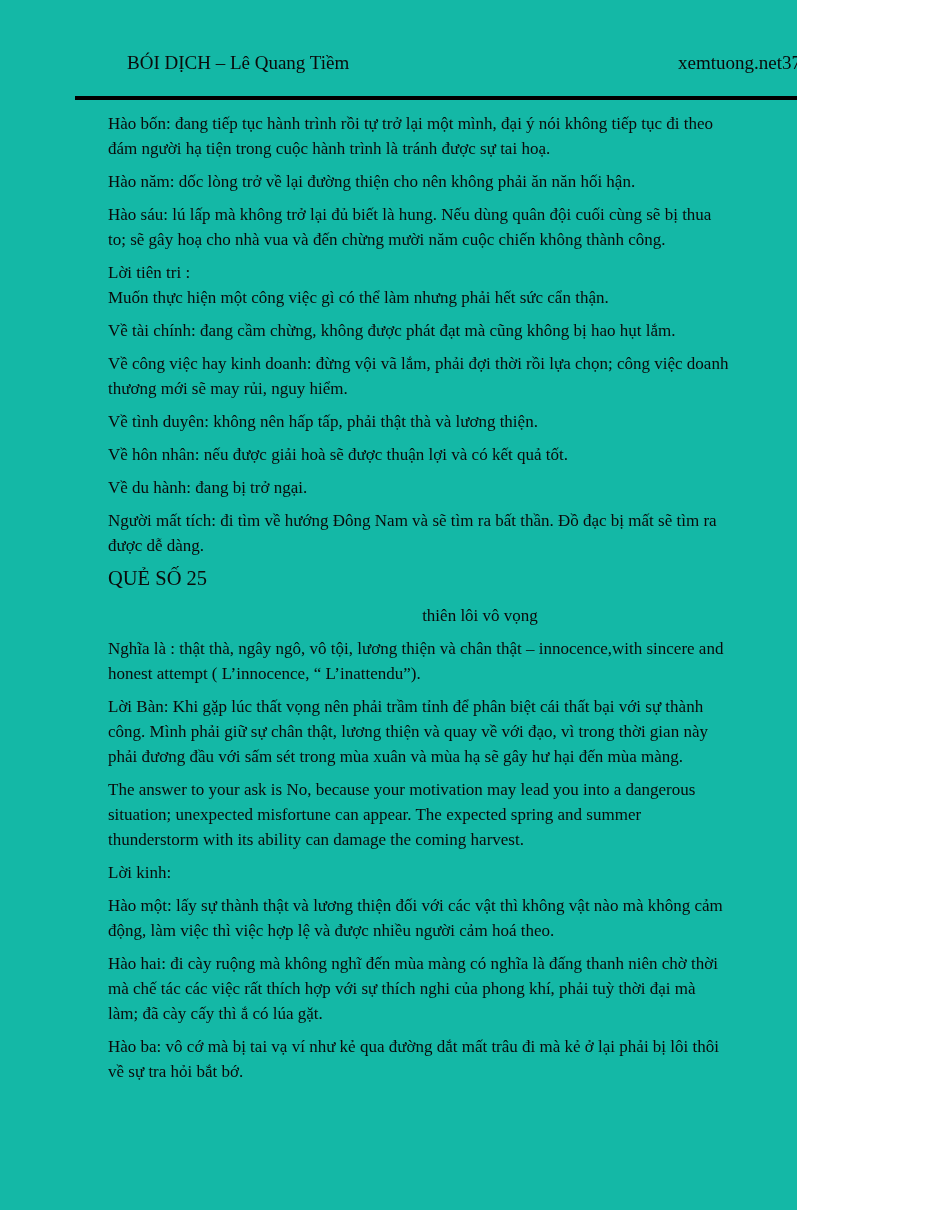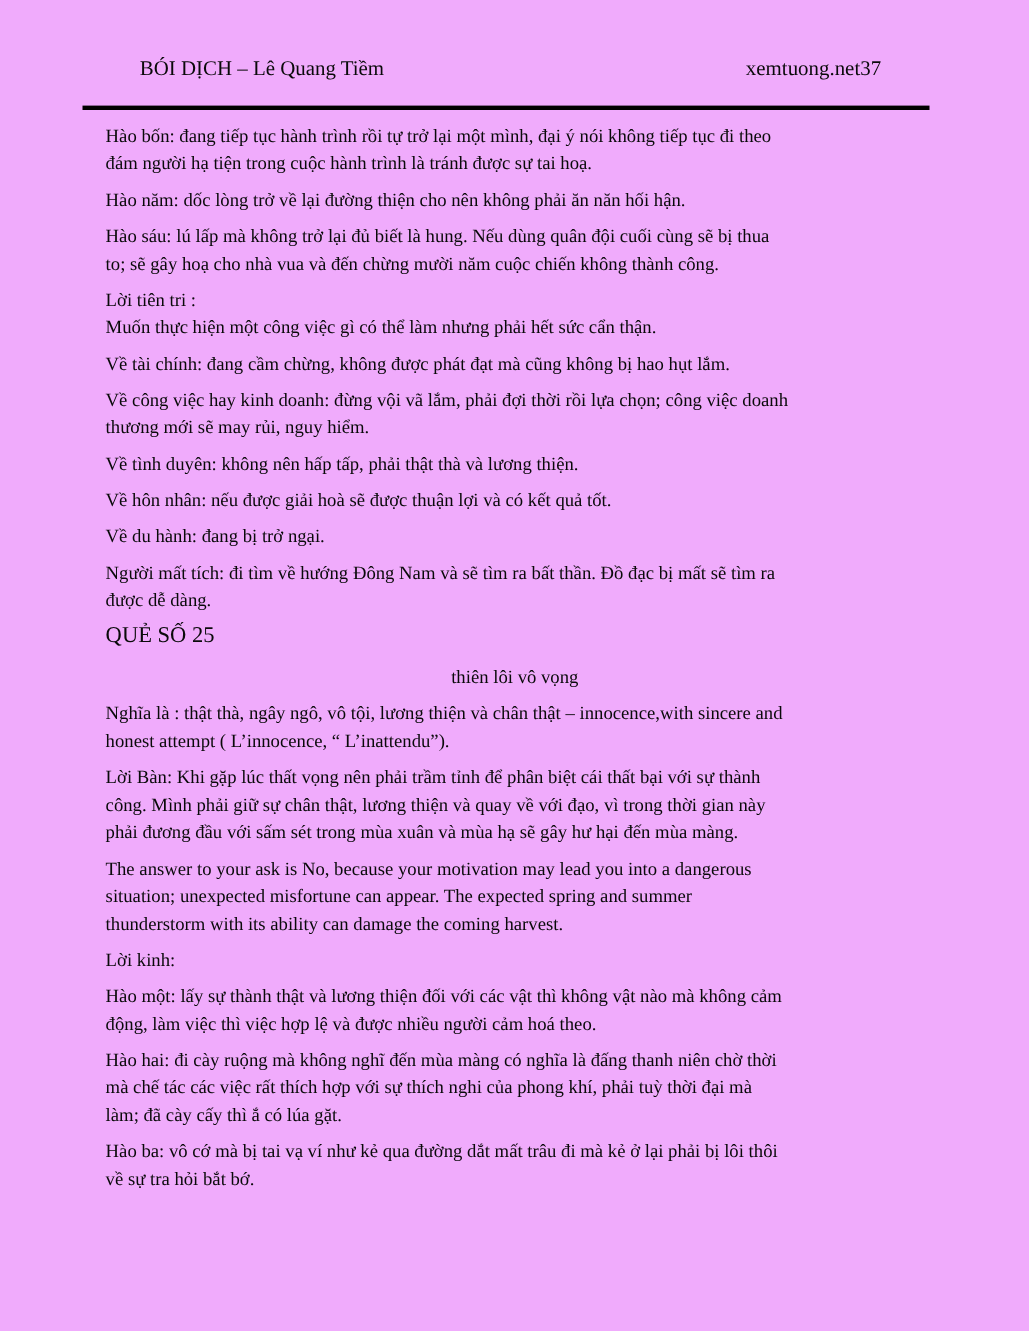--- a/index.html
+++ b/index.html
@@ -5,22 +5,22 @@
   * { box-sizing: border-box; }
   html, body { margin: 0; padding: 0; }
   body {
     width: 935px; height: 1210px;
     background: #ffffff;
     color: #0a0a0a;
     font-family: "Liberation Serif", "DejaVu Serif", serif;
   }
   .page {
     position: relative;
-    width: 935px; height: 1210px;
-    background: #f0abfc;
+    width: 797px; height: 1210px;
+    background: #14b8a6;
     overflow: hidden;
   }
   .page-header {
     position: absolute;
     top: 52px; left: 127px; width: 674px;
     display: flex;
     justify-content: space-between;
     align-items: baseline;
     font-size: 19px;
     white-space: nowrap;
@@ -30,21 +30,21 @@
     align-items: baseline;
   }
   .header-rule {
     position: absolute;
     top: 96px; left: 75px;
     width: 770px; height: 4px;
     background: #000000;
   }
   .body-text {
     position: absolute;
-    top: 111px; left: 96px;
+    top: 111px; left: 108px;
     width: 744px;
     font-size: 17px;
     line-height: 25px;
   }
   .body-text p {
     margin: 0 0 8px 0;
     white-space: pre-line;
   }
   .body-text p.heading {
     font-size: 20.5px;

